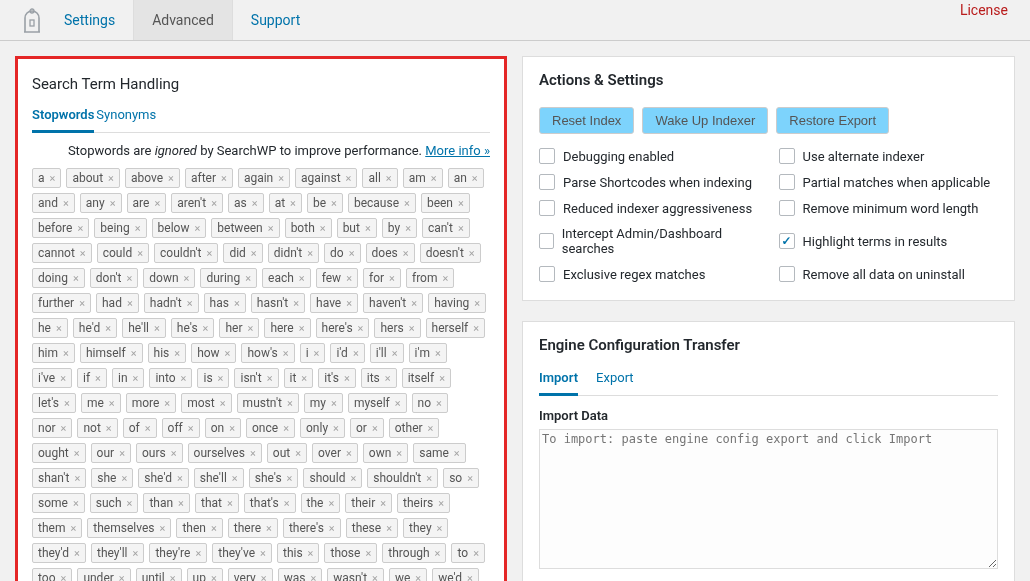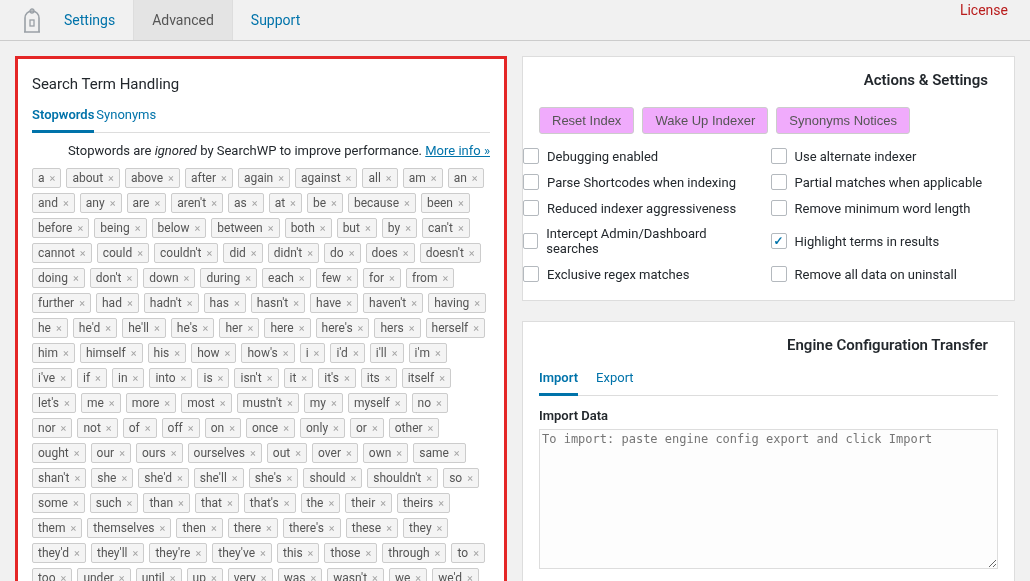--- a/index.html
+++ b/index.html
@@ -63,21 +63,20 @@
   }
   .highlight-panel {
     border: 3px solid #e42626;
     background: #fff;
     padding: 12px 14px 14px 14px;
   }
   .panel-heading {
     font-size: 15px;
     font-weight: 600;
     padding: 14px 26px 10px 16px;
-    text-align: right;
   }
   .section-title {
     font-size: 15px;
     font-weight: 400;
     margin: 4px 0 8px 0;
   }
   .sub-tabs {
     display: flex;
     gap: 2px;
     border-bottom: 1px solid #ddd;
@@ -120,41 +119,41 @@
     line-height: 1;
   }
   .token .x {
     margin-left: 5px;
     opacity: 0.5;
     cursor: pointer;
     font-size: 11px;
   }
   .btn {
     border: 1px solid #ccc;
-    background: #f0abfc;
+    background: #7dd3fc;
     padding: 5px 12px;
     border-radius: 3px;
     font-size: 13px;
     cursor: pointer;
     color: #555;
     display: inline-flex;
     align-items: center;
     gap: 5px;
   }
   .actions-btns {
     padding: 8px 16px 0 16px;
     display: flex;
     gap: 8px;
     flex-wrap: wrap;
   }
   .check-grid {
     display: grid;
     grid-template-columns: 1fr 1fr;
     gap: 10px 20px;
-    padding: 14px 16px 18px 0;
+    padding: 14px 16px 18px 16px;
   }
   .check-item {
     display: flex;
     align-items: center;
     gap: 8px;
     font-size: 13px;
   }
   .checkbox {
     width: 16px;
     height: 16px;
@@ -377,21 +376,21 @@
     </div>
   </div>
 
   <div class="right-col">
 
     <div class="panel">
       <div class="panel-heading">Actions &amp; Settings</div>
       <div class="actions-btns">
         <button class="btn">Reset Index</button>
         <button class="btn">Wake Up Indexer</button>
-        <button class="btn">Synonyms Notices</button>
+        <button class="btn">Restore Export</button>
       </div>
       <div class="check-grid" id="check-grid">
           <div class="check-item">
             <span class="checkbox"></span>
             <span>Debugging enabled</span>
           </div>
           <div class="check-item">
             <span class="checkbox"></span>
             <span>Use alternate indexer</span>
           </div>

